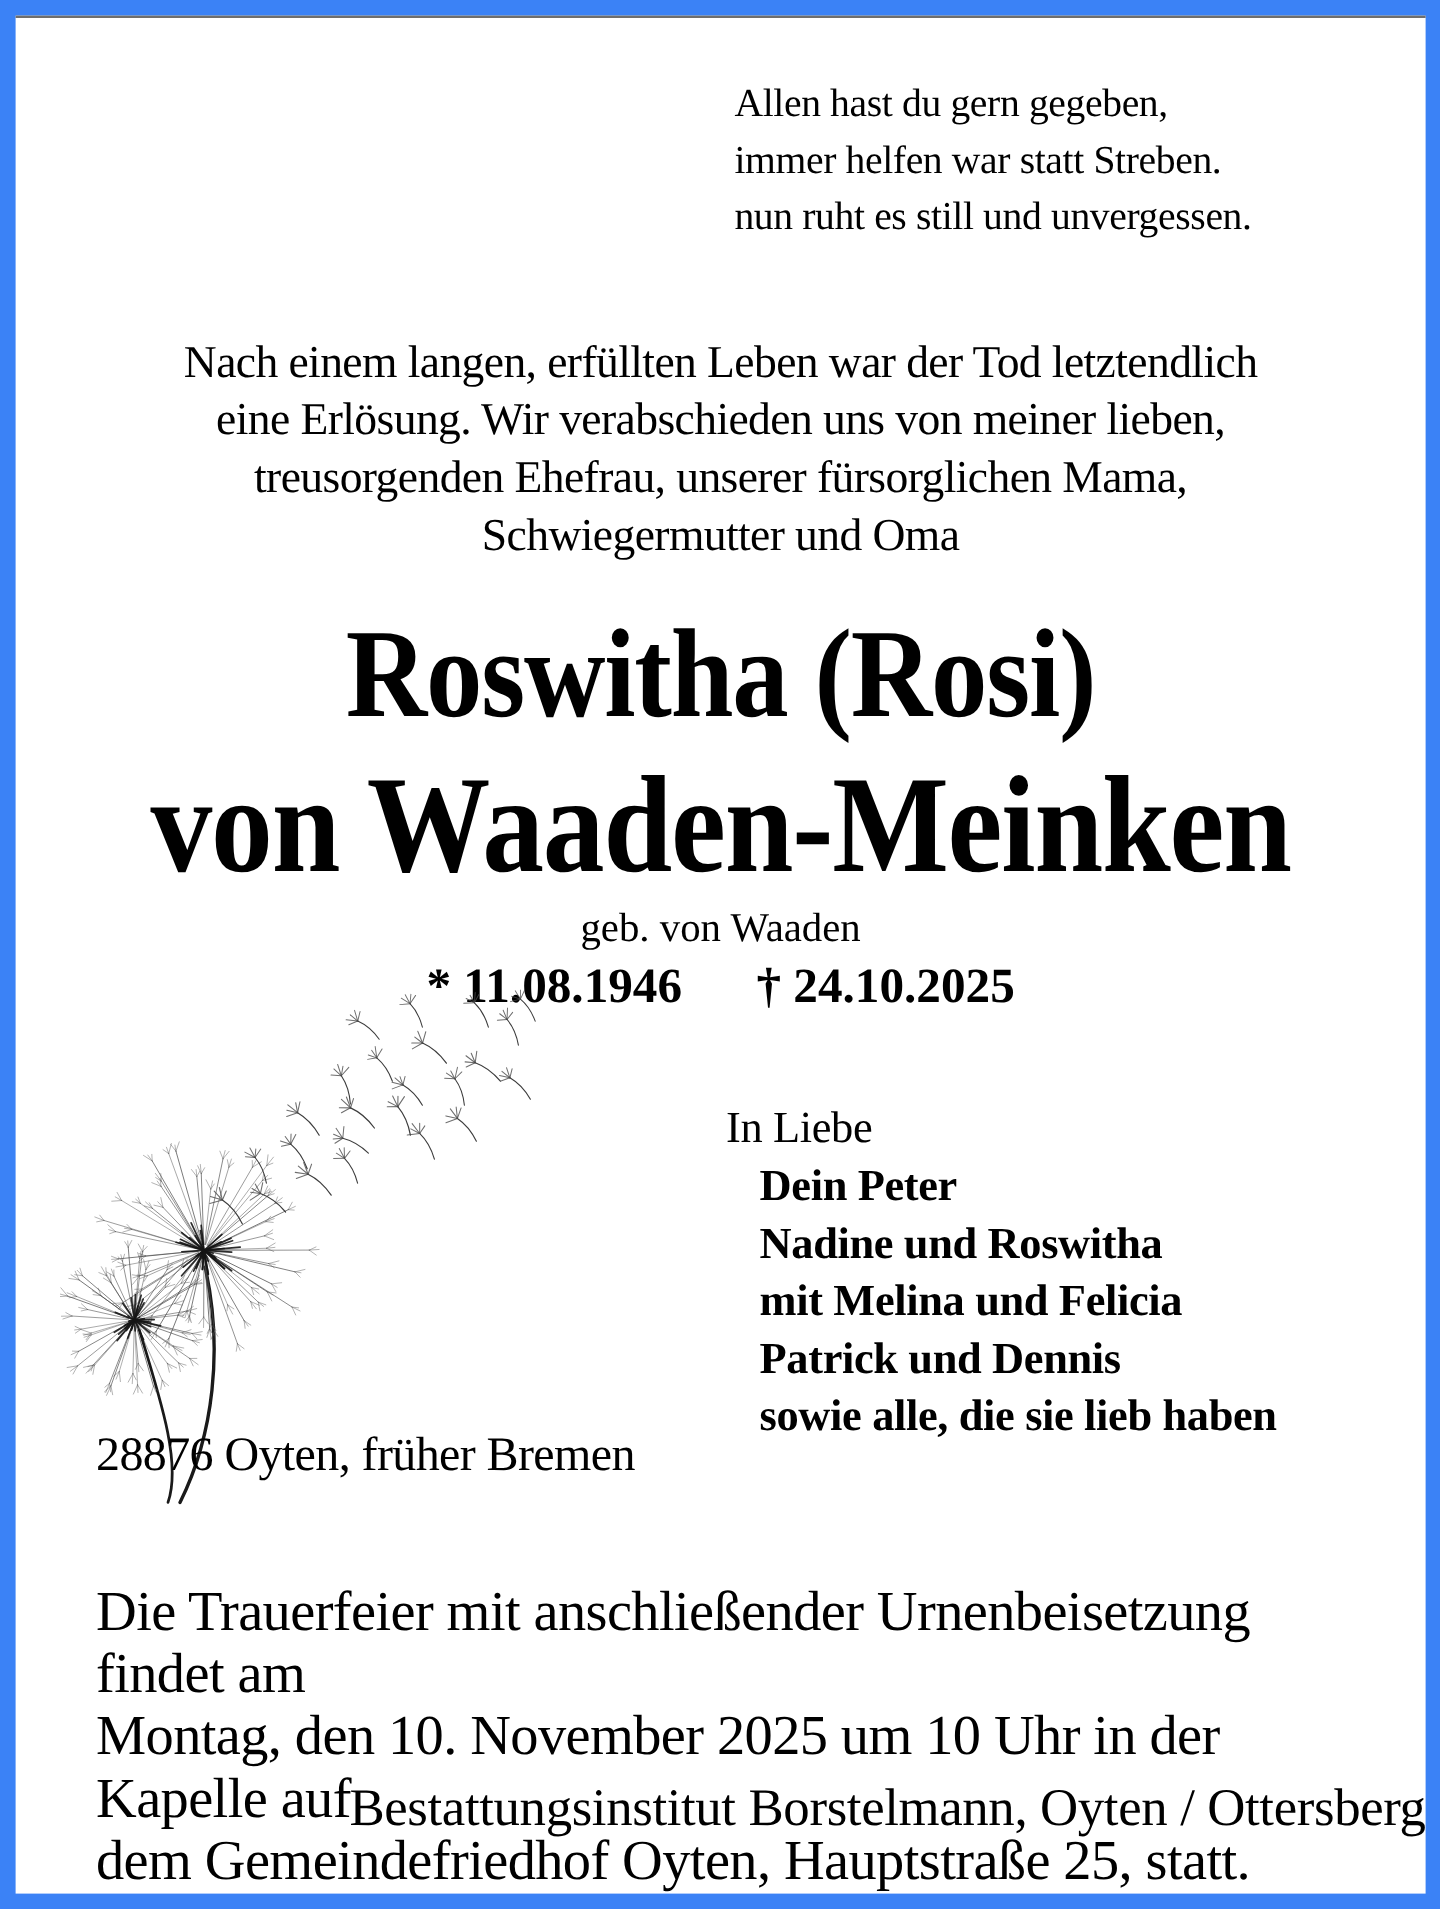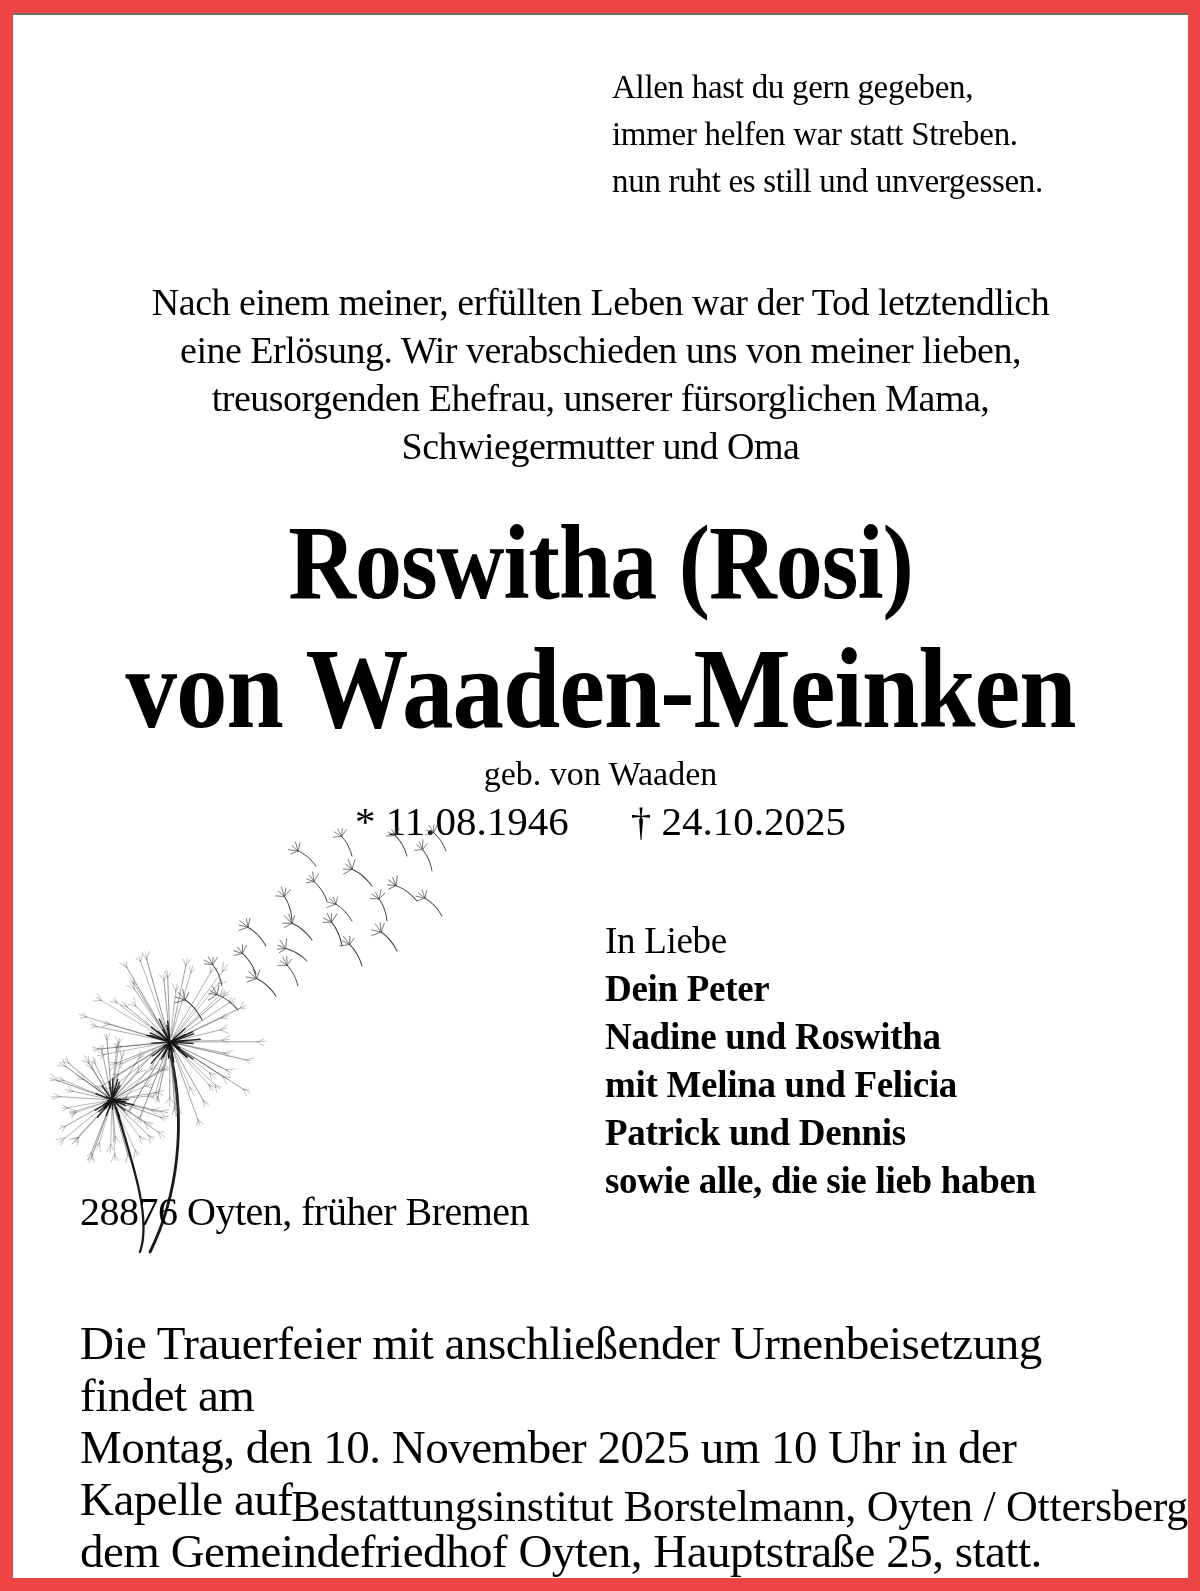--- a/index.html
+++ b/index.html
@@ -1,54 +1,54 @@
 <!DOCTYPE html>
 <html lang="de"><head>
 <meta charset="utf-8">
 <style>
   html,body{margin:0;padding:0;background:#ffffff;}
   body{font-family:"Liberation Serif","DejaVu Serif",serif;color:#000;}
   .scan-frame{
-    position:relative;width:1200px;height:1591px;background:#ef4444;overflow:hidden;
+    position:relative;width:1200px;height:1591px;background:#3b82f6;overflow:hidden;
   }
   .sheet{
     position:absolute;top:13px;left:13px;right:12px;bottom:13px;
     background:#fff;border-top:2px solid #6e6e6e;
   }
   .abs{position:absolute;}
   .poem{left:599px;top:49px;font-size:33px;line-height:47px;letter-spacing:-0.3px;}
   .intro{left:0;right:0;top:263px;text-align:center;font-size:38px;line-height:48px;letter-spacing:-0.5px;}
   .name1{left:0;right:0;top:500px;text-align:center;font-size:94px;font-weight:bold;
          line-height:1;letter-spacing:-1px;transform:scaleY(1.12);}
   .name2{left:0;right:0;top:622px;text-align:center;font-size:103px;font-weight:bold;
          line-height:1;letter-spacing:-1px;transform:scaleY(1.12);}
   .maiden{left:0;right:0;top:740px;text-align:center;font-size:34px;}
-  .dates{left:0;right:0;top:782px;text-align:center;font-size:41px;}
+  .dates{left:0;right:0;top:782px;text-align:center;font-size:41px;font-weight:bold;}
   .dates .gap{display:inline-block;width:62px;}
   .mourners{left:592px;top:902px;font-size:37px;line-height:48px;letter-spacing:-0.3px;}
-  .mourners .bold{font-weight:bold;}
+  .mourners .bold{font-weight:bold;margin-left:28px;}
   .residence{left:67px;top:1173px;font-size:40px;letter-spacing:-0.5px;}
   .funeral{left:67px;top:1302px;width:1060px;font-size:47px;line-height:52px;letter-spacing:-0.5px;}
   .institute{left:0;right:0;top:1466px;text-align:right;font-size:44px;letter-spacing:-0.3px;}
   .dandelion-wrap{left:37px;top:809px;width:410px;height:430px;}
 </style>
 </head>
 <body>
 
 <div class="scan-frame">
   <div class="sheet">
 
     <div class="abs poem">
       <div>Allen hast du gern gegeben,</div>
       <div>immer helfen war statt Streben.</div>
       <div>nun ruht es still und unvergessen.</div>
     </div>
 
     <div class="abs intro">
-      <div>Nach einem meiner, erfüllten Leben war der Tod letztendlich</div>
+      <div>Nach einem langen, erfüllten Leben war der Tod letztendlich</div>
       <div>eine Erlösung. Wir verabschieden uns von meiner lieben,</div>
       <div>treusorgenden Ehefrau, unserer fürsorglichen Mama,</div>
       <div>Schwiegermutter und Oma</div>
     </div>
 
     <div class="abs name1">Roswitha (Rosi)</div>
     <div class="abs name2">von Waaden-Meinken</div>
     <div class="abs maiden">geb. von Waaden</div>
 
     <div class="abs dates">

